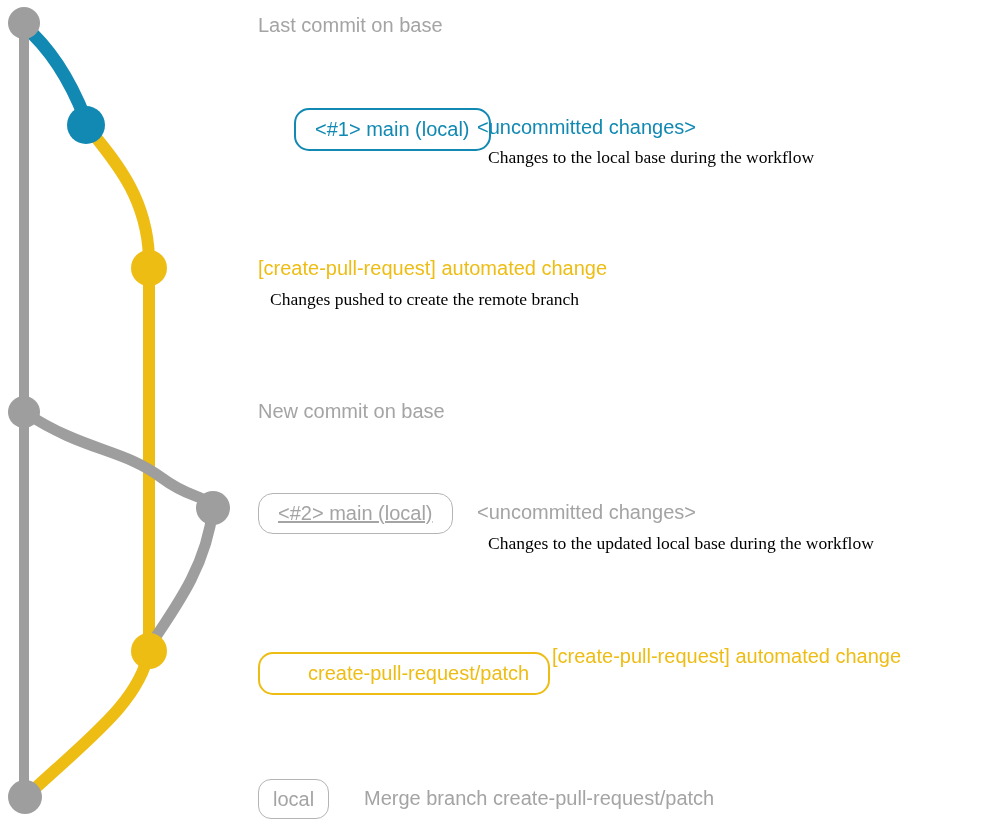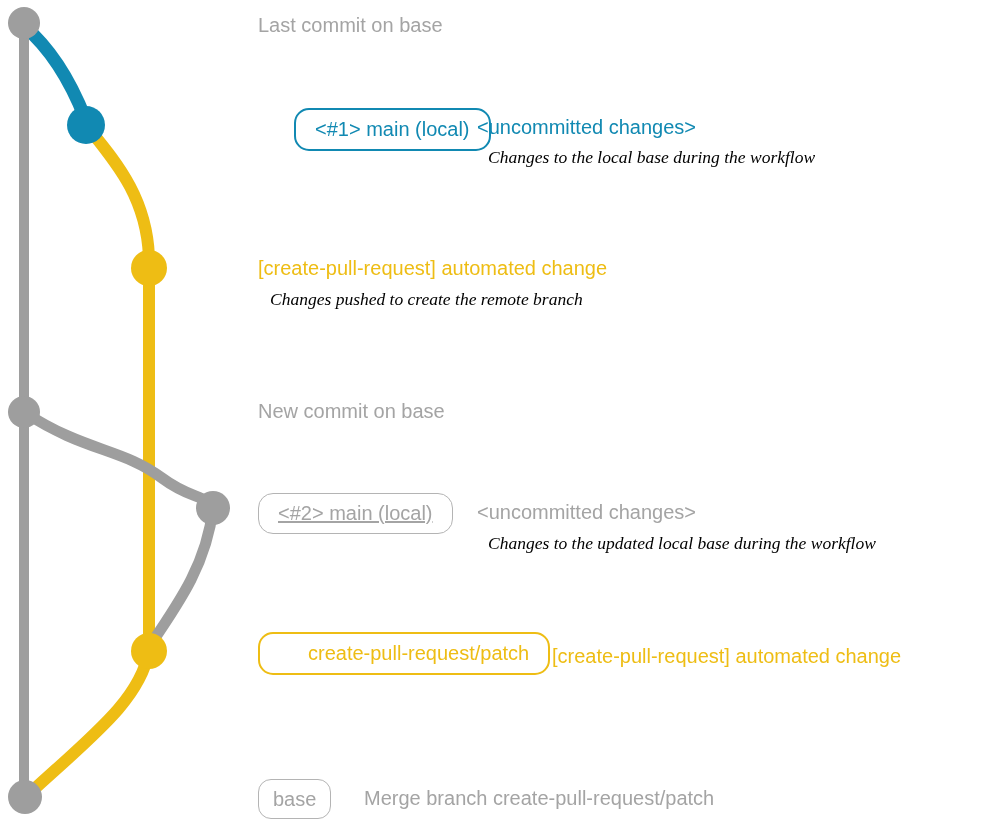--- a/index.html
+++ b/index.html
@@ -23,21 +23,21 @@
     border: 2px solid; border-radius: 15px;
     font-size: 20px; background: #ffffff; white-space: nowrap;
   }
   .box-blue { border-color: #1189b2; color: #1189b2; margin-left: 36px; }
   .box-gray { border-color: #b4b4b4; color: #a4a4a4; border-width: 1.5px; }
   .box-yellow { border-color: #eebd14; color: #eebd14; }
   .box-main { height: 38px; padding: 0 14px; border-radius: 13px; }
   .note {
     font-family: "Liberation Serif", serif;
     font-size: 17.5px; line-height: 21px;
-    color: #000000; white-space: nowrap; font-style: italic;
+    color: #000000; white-space: nowrap;
   }
 </style>
 </head>
 <body>
 
 <div class="stage">
 
   <svg class="graph-svg" width="245" height="827" viewBox="0 0 245 827">
 
     <path d="M 24 26 C 50 48, 70 80, 85 118" fill="none" stroke-width="13" stroke-linecap="round" stroke="#1189b2"></path>
@@ -69,23 +69,23 @@
   <div class="abs title gray-text" style="left:258px; top:399px;">New commit on base</div>
 
   <div class="abs note" style="left:270px; top:289px;">Changes pushed to create the remote branch</div>
 
   <div class="abs branch-box box-gray" style="left:258px; top:493px;text-decoration:underline;">
     <span>&lt;#2&gt; main (local)</span>
   </div>
   <div class="abs title gray-text" style="left:477px; top:500px;">&lt;uncommitted changes&gt;</div>
   <div class="abs note" style="left:488px; top:533px;">Changes to the updated local base during the workflow</div>
 
-  <div class="abs branch-box box-yellow" style="left:258px; top:632px;padding-left:48px;">
+  <div class="abs branch-box box-yellow" style="left:258px; top:652px;padding-left:48px;">
     <span>create-pull-request/patch</span>
   </div>
   <div class="abs title yellow-text" style="left:552px; top:644px;">[create-pull-request] automated change</div>
 
   <div class="abs branch-box box-gray box-main" style="left:258px; top:779px;">
-    <span>base</span>
+    <span>local</span>
   </div>
   <div class="abs title gray-text" style="left:364px; top:786px;">Merge branch create-pull-request/patch</div>
 
 </div>
 
 </body></html>

